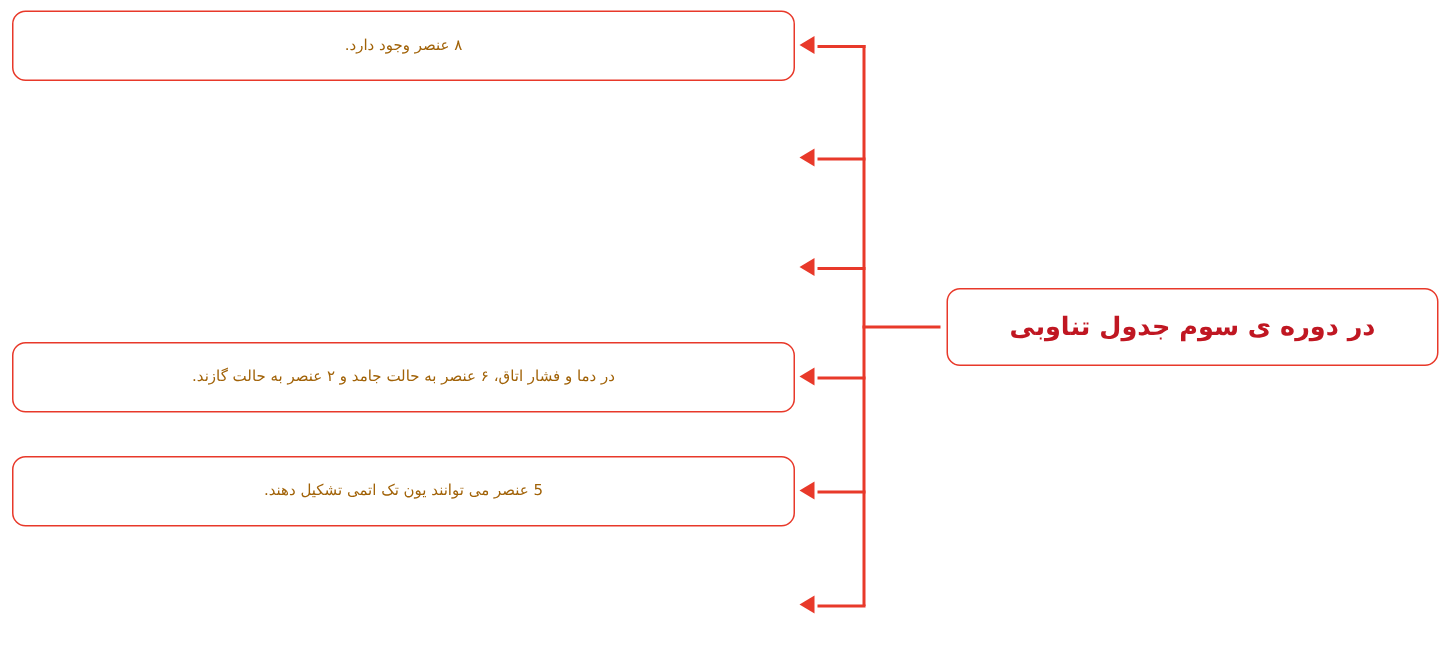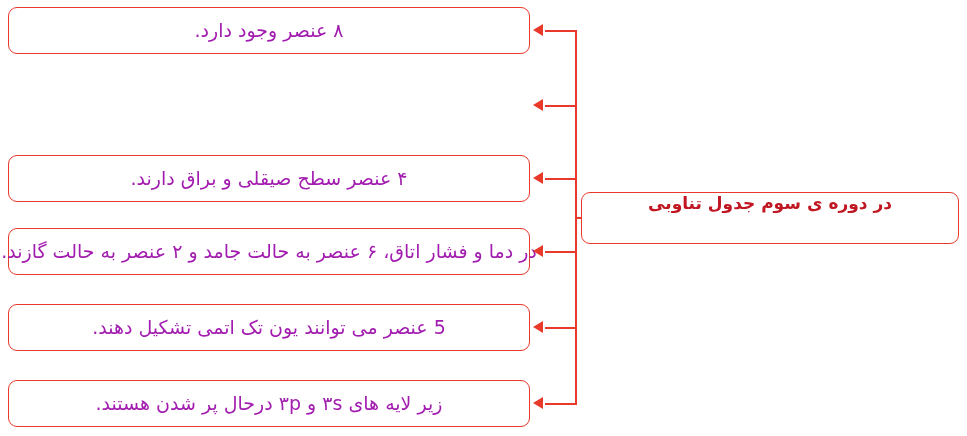--- a/index.html
+++ b/index.html
@@ -16,27 +16,28 @@
     height: 436px;
     background: #ffffff;
     overflow: hidden;
   }
 
   
   .root-node {
     position: absolute;
     right: 8px;
     top: 192px;
-    width: 378px;
+    width: 328px;
     height: 52px;
     box-sizing: border-box;
     border: 1.6px solid #e8392a;
     border-radius: 9px;
     background: #ffffff;
     display: flex;
+    align-items: center;
     justify-content: center;
     direction: rtl;
   }
   .root-label {
     font-size: 17px;
     font-weight: bold;
     color: #c01722;
     letter-spacing: 0;
     white-space: nowrap;
   }
@@ -51,22 +52,22 @@
     border: 1.6px solid #e8392a;
     border-radius: 9px;
     background: #ffffff;
     display: flex;
     align-items: center;
     justify-content: center;
     direction: rtl;
     padding: 0 8px;
   }
   .leaf-label {
-    font-size: 19px;
-    color: #a21caf;
+    font-size: 10px;
+    color: #a16207;
     white-space: nowrap;
     line-height: 1.2;
   }
 
   
   .bus {
     position: absolute;
     left: 575px;
     width: 2px;
     background: #e8392a;
@@ -100,37 +101,31 @@
 
   <div class="leaf" style="top:7px;">
     <span class="leaf-label">۸ عنصر وجود دارد.</span>
   </div>
   <div class="stub" style="left:545px; width:32px; top:30px;"></div>
   <div class="arrow" style="left:533px; top:24px;"></div>
 
   <div class="stub" style="left:545px; width:32px; top:105px;"></div>
   <div class="arrow" style="left:533px; top:99px;"></div>
 
-  <div class="leaf" style="top:155px;">
-    <span class="leaf-label">۴ عنصر سطح صیقلی و براق دارند.</span>
-  </div>
   <div class="stub" style="left:545px; width:32px; top:178px;"></div>
   <div class="arrow" style="left:533px; top:172px;"></div>
 
   <div class="leaf" style="top:228px;">
     <span class="leaf-label">در دما و فشار اتاق، ۶ عنصر به حالت جامد و ۲ عنصر به حالت گازند.</span>
   </div>
   <div class="stub" style="left:545px; width:32px; top:251px;"></div>
   <div class="arrow" style="left:533px; top:245px;"></div>
 
   <div class="leaf" style="top:304px;">
     <span class="leaf-label">5 عنصر می توانند یون تک اتمی تشکیل دهند.</span>
   </div>
   <div class="stub" style="left:545px; width:32px; top:327px;"></div>
   <div class="arrow" style="left:533px; top:321px;"></div>
 
-  <div class="leaf" style="top:380px;">
-    <span class="leaf-label">زیر لایه های ۳s و ۳p درحال پر شدن هستند.</span>
-  </div>
   <div class="stub" style="left:545px; width:32px; top:403px;"></div>
   <div class="arrow" style="left:533px; top:397px;"></div>
 
 </div>
 
 </body></html>

